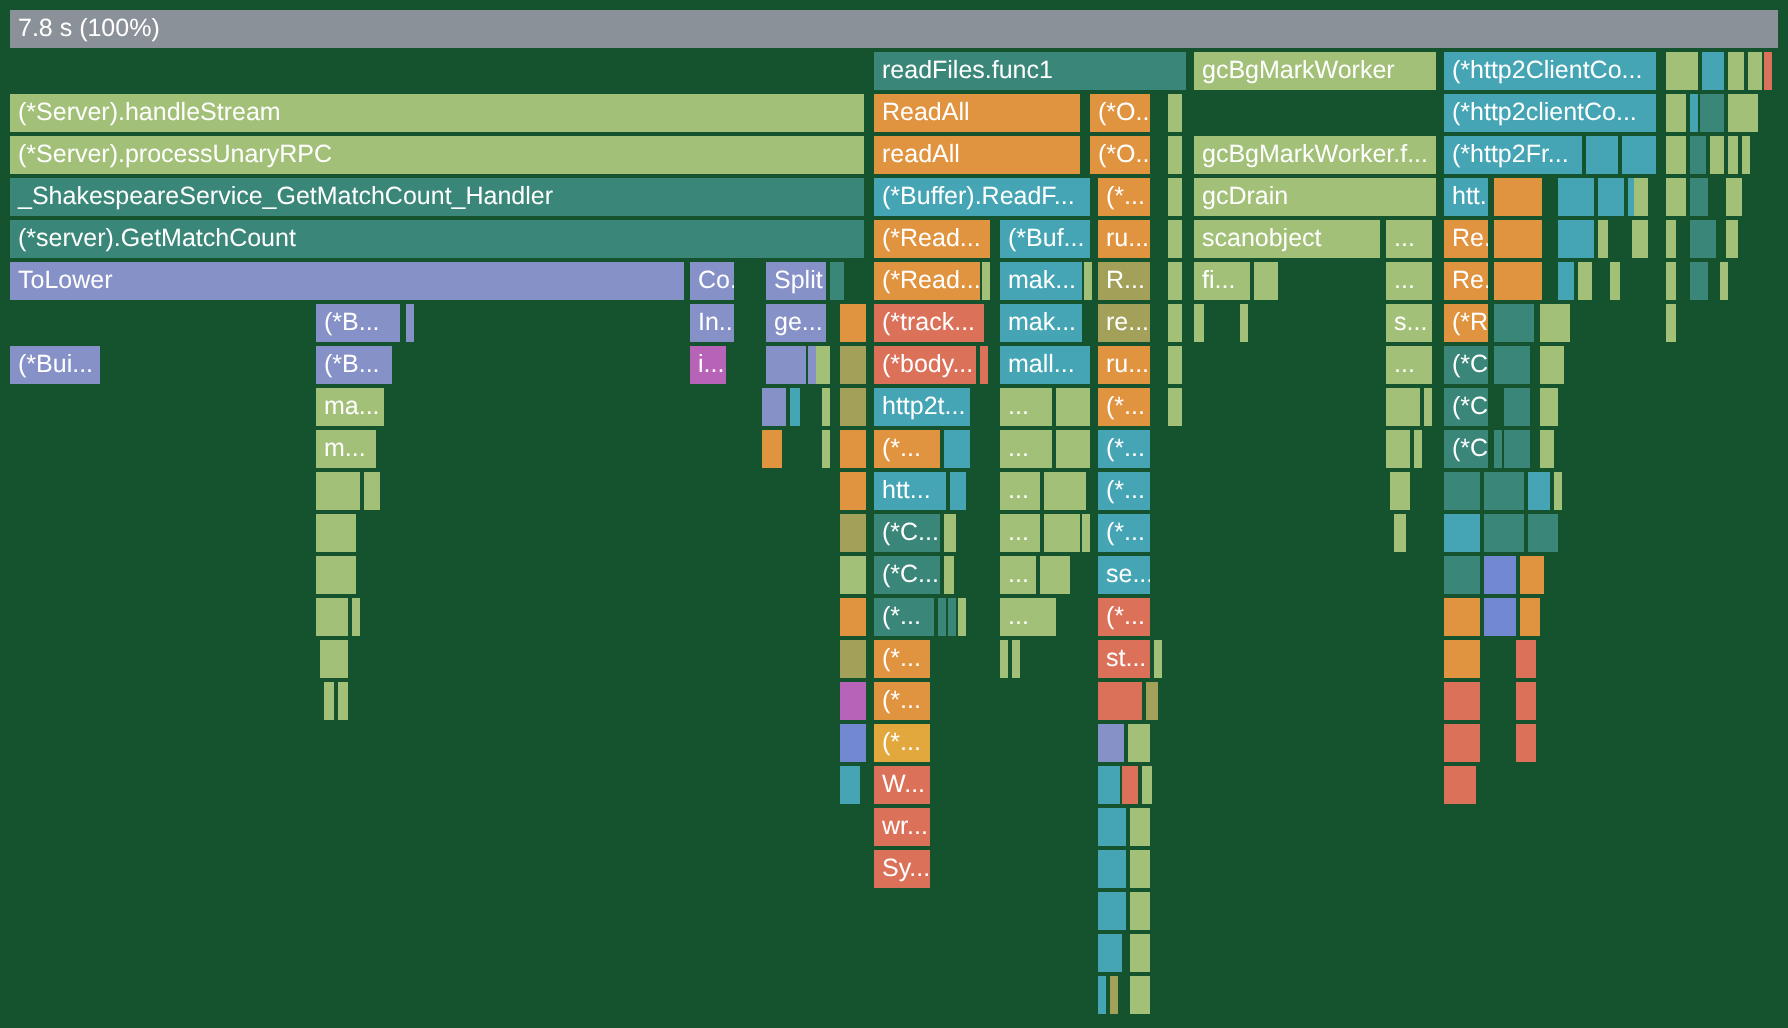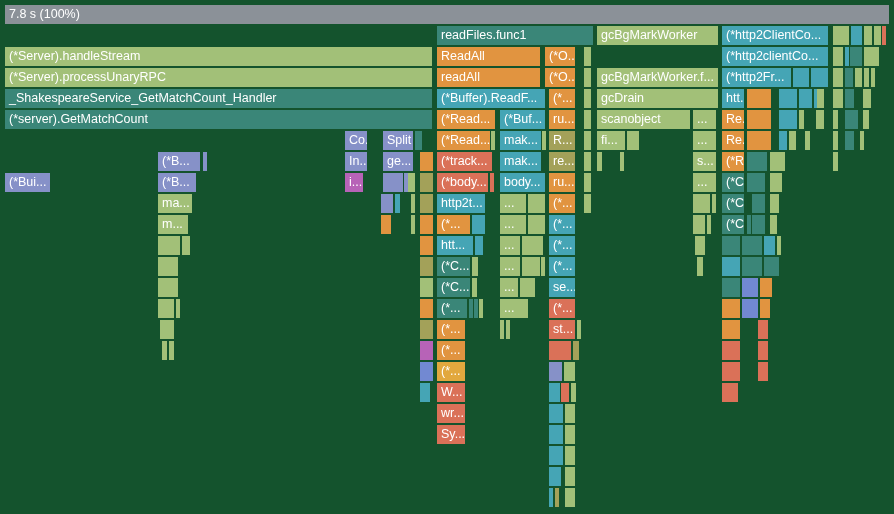--- a/index.html
+++ b/index.html
@@ -80,20 +80,21 @@
     <div class="cell" style="left: 597px; top: 110px; width: 93px; height: 19px; background: rgb(162, 192, 120);">scanobject</div>
     <div class="cell" style="left: 693px; top: 110px; width: 23px; height: 19px; background: rgb(162, 192, 120);">...</div>
     <div class="cell" style="left: 722px; top: 110px; width: 22px; height: 19px; background: rgb(225, 148, 64);">Re...</div>
     <div class="cell" style="left: 747px; top: 110px; width: 24px; height: 19px; background: rgb(225, 148, 64);"></div>
     <div class="cell" style="left: 779px; top: 110px; width: 18px; height: 19px; background: rgb(69, 165, 181);"></div>
     <div class="cell" style="left: 799px; top: 110px; width: 5px; height: 19px; background: rgb(162, 192, 120);"></div>
     <div class="cell" style="left: 816px; top: 110px; width: 8px; height: 19px; background: rgb(162, 192, 120);"></div>
     <div class="cell" style="left: 833px; top: 110px; width: 5px; height: 19px; background: rgb(162, 192, 120);"></div>
     <div class="cell" style="left: 845px; top: 110px; width: 13px; height: 19px; background: rgb(58, 134, 120);"></div>
     <div class="cell" style="left: 863px; top: 110px; width: 6px; height: 19px; background: rgb(162, 192, 120);"></div>
+    <div class="cell" style="left: 5px; top: 131px; width: 337px; height: 19px; background: rgb(134, 145, 200);">ToLower</div>
     <div class="cell" style="left: 345px; top: 131px; width: 22px; height: 19px; background: rgb(134, 145, 200);">Co...</div>
     <div class="cell" style="left: 383px; top: 131px; width: 30px; height: 19px; background: rgb(134, 145, 200);">Split</div>
     <div class="cell" style="left: 415px; top: 131px; width: 7px; height: 19px; background: rgb(58, 134, 120);"></div>
     <div class="cell" style="left: 437px; top: 131px; width: 53px; height: 19px; background: rgb(225, 148, 64);">(*Read...</div>
     <div class="cell" style="left: 491px; top: 131px; width: 4px; height: 19px; background: rgb(162, 192, 120);"></div>
     <div class="cell" style="left: 500px; top: 131px; width: 41px; height: 19px; background: rgb(69, 165, 181);">mak...</div>
     <div class="cell" style="left: 542px; top: 131px; width: 3px; height: 19px; background: rgb(162, 192, 120);"></div>
     <div class="cell" style="left: 549px; top: 131px; width: 26px; height: 19px; background: rgb(163, 161, 89);">R...</div>
     <div class="cell" style="left: 584px; top: 131px; width: 7px; height: 19px; background: rgb(162, 192, 120);"></div>
     <div class="cell" style="left: 597px; top: 131px; width: 28px; height: 19px; background: rgb(162, 192, 120);">fi...</div>
@@ -126,21 +127,21 @@
     <div class="cell" style="left: 5px; top: 173px; width: 45px; height: 19px; background: rgb(134, 145, 200);">(*Bui...</div>
     <div class="cell" style="left: 158px; top: 173px; width: 38px; height: 19px; background: rgb(134, 145, 200);">(*B...</div>
     <div class="cell" style="left: 345px; top: 173px; width: 18px; height: 19px; background: rgb(183, 99, 183);">i...</div>
     <div class="cell" style="left: 383px; top: 173px; width: 20px; height: 19px; background: rgb(134, 145, 200);"></div>
     <div class="cell" style="left: 404px; top: 173px; width: 3px; height: 19px; background: rgb(134, 145, 200);"></div>
     <div class="cell" style="left: 408px; top: 173px; width: 2px; height: 19px; background: rgb(162, 192, 120);"></div>
     <div class="cell" style="left: 411px; top: 173px; width: 2px; height: 19px; background: rgb(162, 192, 120);"></div>
     <div class="cell" style="left: 420px; top: 173px; width: 13px; height: 19px; background: rgb(163, 161, 89);"></div>
     <div class="cell" style="left: 437px; top: 173px; width: 51px; height: 19px; background: rgb(218, 113, 88);">(*body...</div>
     <div class="cell" style="left: 490px; top: 173px; width: 3px; height: 19px; background: rgb(218, 113, 88);"></div>
-    <div class="cell" style="left: 500px; top: 173px; width: 45px; height: 19px; background: rgb(69, 165, 181);">body...</div>
+    <div class="cell" style="left: 500px; top: 173px; width: 45px; height: 19px; background: rgb(69, 165, 181);">mall...</div>
     <div class="cell" style="left: 549px; top: 173px; width: 26px; height: 19px; background: rgb(225, 148, 64);">ru...</div>
     <div class="cell" style="left: 584px; top: 173px; width: 7px; height: 19px; background: rgb(162, 192, 120);"></div>
     <div class="cell" style="left: 693px; top: 173px; width: 23px; height: 19px; background: rgb(162, 192, 120);">...</div>
     <div class="cell" style="left: 722px; top: 173px; width: 22px; height: 19px; background: rgb(58, 134, 120);">(*C...</div>
     <div class="cell" style="left: 747px; top: 173px; width: 18px; height: 19px; background: rgb(58, 134, 120);"></div>
     <div class="cell" style="left: 770px; top: 173px; width: 12px; height: 19px; background: rgb(162, 192, 120);"></div>
     <div class="cell" style="left: 158px; top: 194px; width: 34px; height: 19px; background: rgb(162, 192, 120);">ma...</div>
     <div class="cell" style="left: 381px; top: 194px; width: 12px; height: 19px; background: rgb(134, 145, 200);"></div>
     <div class="cell" style="left: 395px; top: 194px; width: 5px; height: 19px; background: rgb(69, 165, 181);"></div>
     <div class="cell" style="left: 411px; top: 194px; width: 4px; height: 19px; background: rgb(162, 192, 120);"></div>

